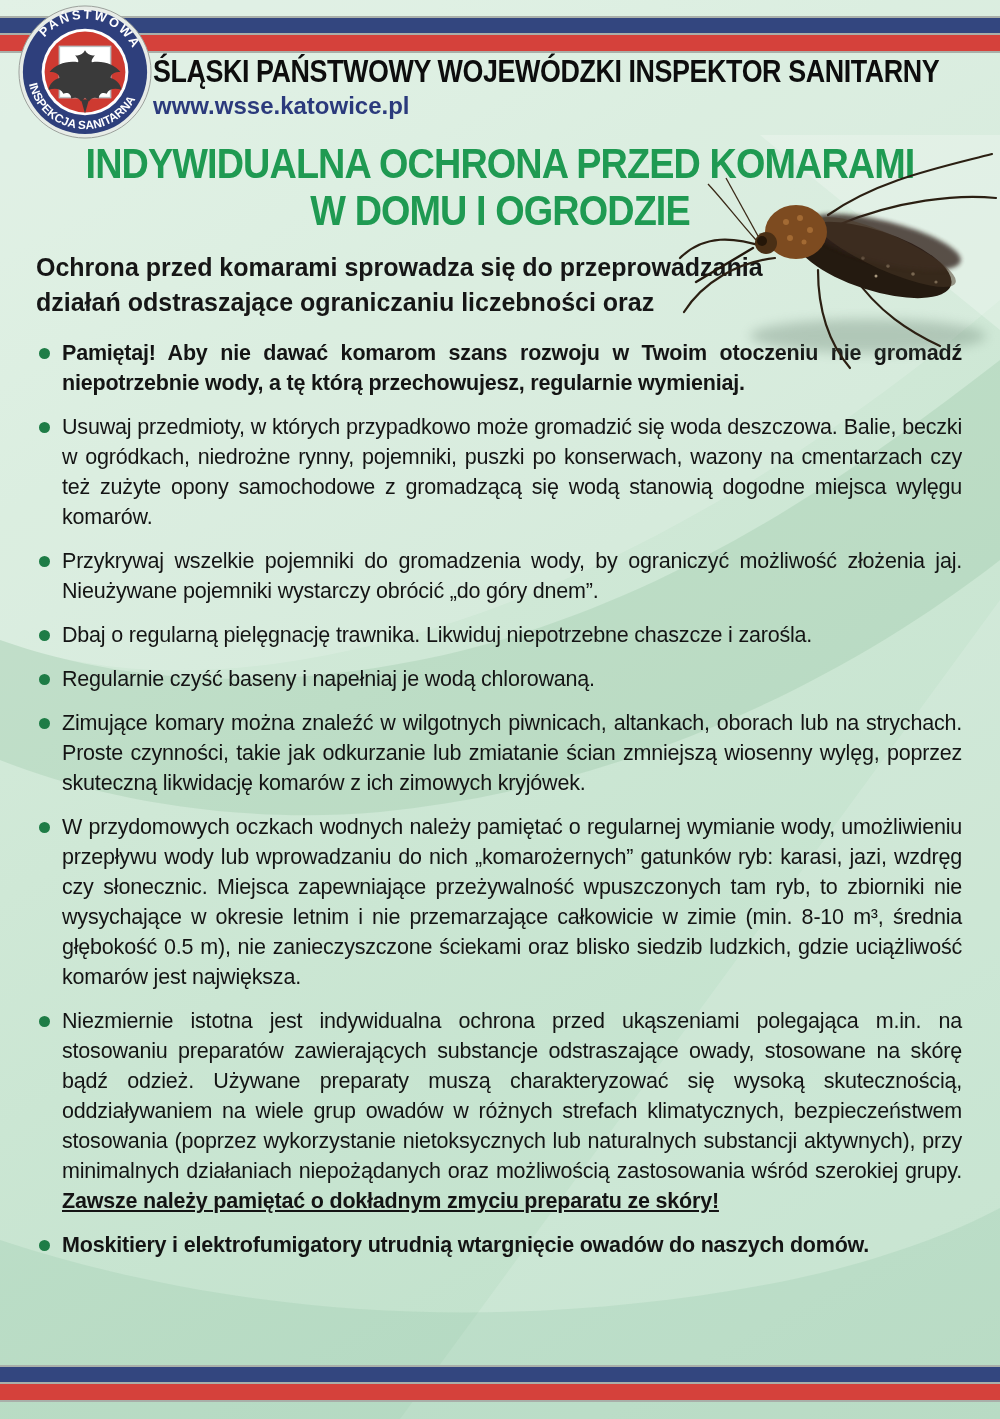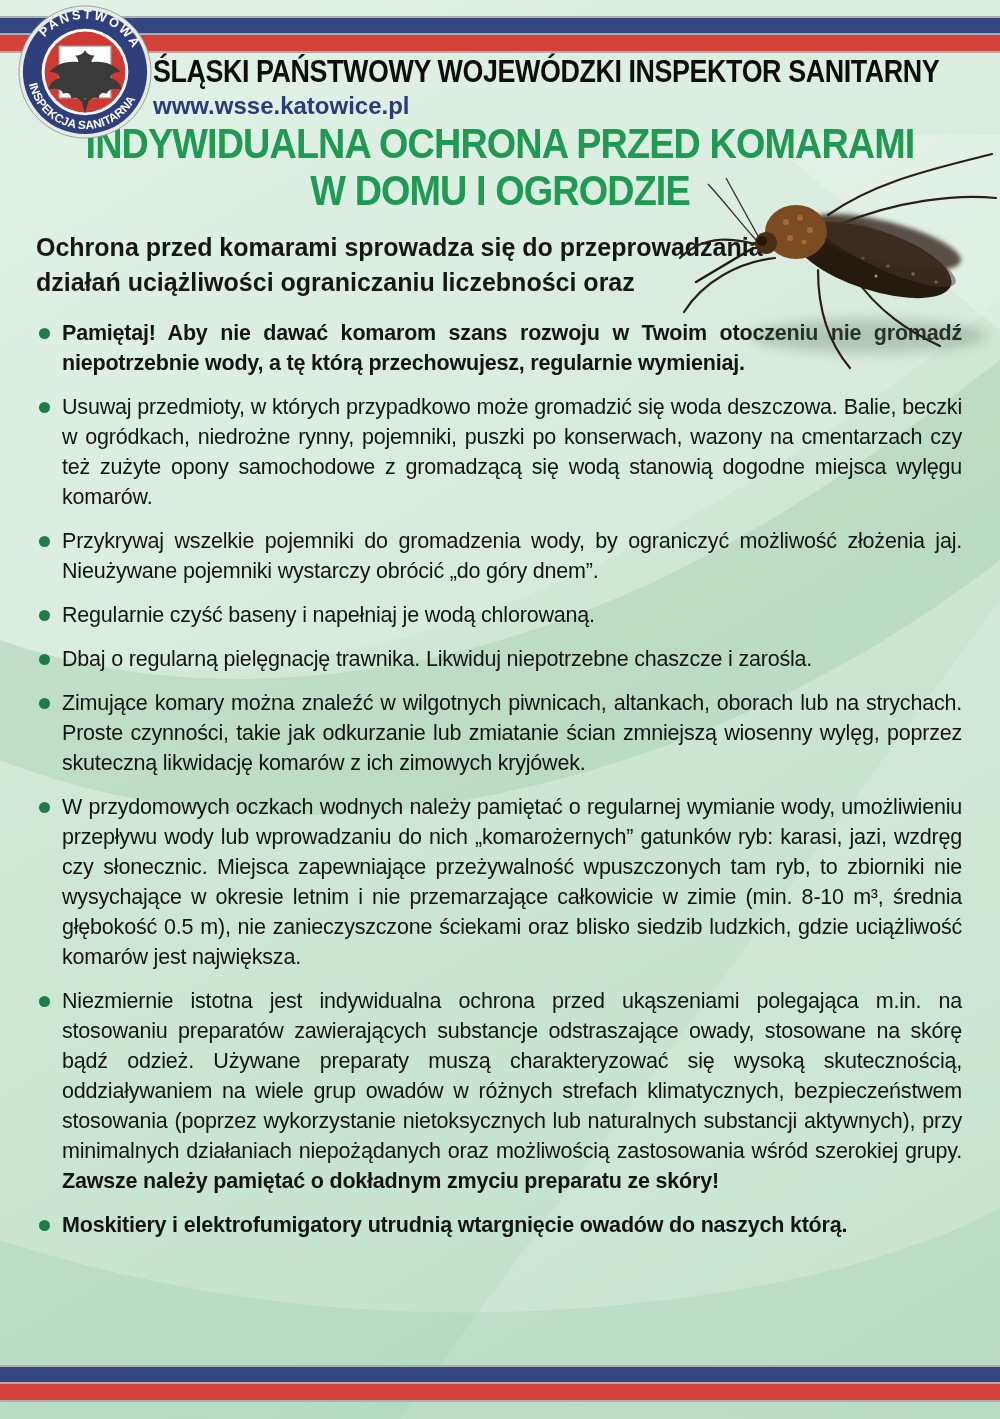--- a/index.html
+++ b/index.html
@@ -20,41 +20,41 @@
   
   .logo { position:absolute; left:16px; top:3px; width:138px; height:138px; z-index:3; }
   .header-text { position:absolute; left:153px; top:52px; z-index:2; }
   .header-title {
     margin:0; font-size:32px; font-weight:bold; color:#0d0d0d; white-space:nowrap;
     letter-spacing:-0.5px; transform:scaleX(0.84); transform-origin:left center; line-height:38px;
   }
   .header-url { font-size:24px; font-weight:bold; color:var(--url_blue); line-height:30px; margin-top:1px; }
 
   
-  .content { position:absolute; top:120px; left:0; right:0; z-index:1; }
+  .content { position:absolute; top:140px; left:0; right:0; z-index:1; }
   .main-title {
     margin:0; text-align:center; color:var(--title_green);
     font-size:42px; font-weight:bold; line-height:47px; letter-spacing:-1px;
     transform:scaleX(0.9); transform-origin:center top;
   }
   .intro { margin:16px 0 0 36px; font-size:25px; line-height:35px; color:var(--text_dark); max-width:730px; }
   .intro-line { display:block;font-weight:bold; }
 
   .bullets { list-style:none; margin:18px 0 0 0; padding:0 38px; }
   .bullets li {
     position:relative; padding-left:24px; margin-bottom:14px;
     font-size:21.5px; line-height:30px; letter-spacing:-0.2px;
     text-align:justify; color:#141414;
   }
   .bullets li.bold { font-weight:bold; }
   .bullets .dot {
     position:absolute; left:1px; top:10px; width:11px; height:11px; border-radius:50%;
     background:var(--bullet_green);
   }
-  .bullets .bsuffix { font-weight:bold; }
+  .bullets .bsuffix { font-weight:bold;text-decoration:underline; }
   .bullets .bsuffix:empty { display:none; }
 
   
   .mosquito { position:absolute; left:678px; top:140px; width:322px; height:238px; z-index:2; pointer-events:none; }
 </style>
 </head>
 <body>
 
 <div class="page">
 
@@ -146,58 +146,58 @@
   </svg>
 
   <main class="content">
     <h2 class="main-title">
       <span style="display:block">INDYWIDUALNA OCHRONA PRZED KOMARAMI</span>
       <span style="display:block">W DOMU I OGRODZIE</span>
     </h2>
 
     <p class="intro">
       <span class="intro-line">Ochrona przed komarami sprowadza się do przeprowadzania</span>
-      <span class="intro-line">działań uciążliwości ograniczaniu liczebności oraz</span>
+      <span class="intro-line">działań odstraszające ograniczaniu liczebności oraz</span>
     </p>
 
     <ul class="bullets">
       <li class="bold">
         <span class="dot"></span><span class="btxt">Pamiętaj! Aby nie dawać komarom szans rozwoju w Twoim otoczeniu nie gromadź niepotrzebnie wody, a tę którą przechowujesz, regularnie wymieniaj.</span> 
       </li>
 
       <li>
         <span class="dot"></span><span class="btxt">Usuwaj przedmioty, w których przypadkowo może gromadzić się woda deszczowa. Balie, beczki w ogródkach, niedrożne rynny, pojemniki, puszki po konserwach, wazony na cmentarzach czy też zużyte opony samochodowe z gromadzącą się wodą stanowią dogodne miejsca wylęgu komarów.</span> 
       </li>
 
       <li>
         <span class="dot"></span><span class="btxt">Przykrywaj wszelkie pojemniki do gromadzenia wody, by ograniczyć możliwość złożenia jaj. Nieużywane pojemniki wystarczy obrócić „do góry dnem”.</span> 
       </li>
 
       <li>
+        <span class="dot"></span><span class="btxt">Dbaj o regularną pielęgnację trawnika. Likwiduj niepotrzebne chaszcze i zarośla.</span> 
+      </li>
+
+      <li>
         <span class="dot"></span><span class="btxt">Regularnie czyść baseny i napełniaj je wodą chlorowaną.</span> 
       </li>
 
       <li>
-        <span class="dot"></span><span class="btxt">Dbaj o regularną pielęgnację trawnika. Likwiduj niepotrzebne chaszcze i zarośla.</span> 
-      </li>
-
-      <li>
         <span class="dot"></span><span class="btxt">Zimujące komary można znaleźć w wilgotnych piwnicach, altankach, oborach lub na strychach. Proste czynności, takie jak odkurzanie lub zmiatanie ścian zmniejszą wiosenny wylęg, poprzez skuteczną likwidację komarów z ich zimowych kryjówek.</span> 
       </li>
 
       <li>
         <span class="dot"></span><span class="btxt">W przydomowych oczkach wodnych należy pamiętać o regularnej wymianie wody, umożliwieniu przepływu wody lub wprowadzaniu do nich „komarożernych” gatunków ryb: karasi, jazi, wzdręg czy słonecznic. Miejsca zapewniające przeżywalność wpuszczonych tam ryb, to zbiorniki nie wysychające w okresie letnim i nie przemarzające całkowicie w zimie (min. 8-10 m³, średnia głębokość 0.5 m), nie zanieczyszczone ściekami oraz blisko siedzib ludzkich, gdzie uciążliwość komarów jest największa.</span> 
       </li>
 
       <li>
         <span class="dot"></span><span class="btxt">Niezmiernie istotna jest indywidualna ochrona przed ukąszeniami polegająca m.in. na stosowaniu preparatów zawierających substancje odstraszające owady, stosowane na skórę bądź odzież. Używane preparaty muszą charakteryzować się wysoką skutecznością, oddziaływaniem na wiele grup owadów w różnych strefach klimatycznych, bezpieczeństwem stosowania (poprzez wykorzystanie nietoksycznych lub naturalnych substancji aktywnych), przy minimalnych działaniach niepożądanych oraz możliwością zastosowania wśród szerokiej grupy.</span> <span class="bsuffix">Zawsze należy pamiętać o dokładnym zmyciu preparatu ze skóry!</span>
       </li>
 
       <li class="bold">
-        <span class="dot"></span><span class="btxt">Moskitiery i elektrofumigatory utrudnią wtargnięcie owadów do naszych którą.</span> 
+        <span class="dot"></span><span class="btxt">Moskitiery i elektrofumigatory utrudnią wtargnięcie owadów do naszych domów.</span> 
       </li>
     </ul>
 
   </main>
 
   <div class="stripes stripes-bottom">
     <div class="stripe-blue"></div>
     <div class="stripe-red"></div>
   </div>
 

